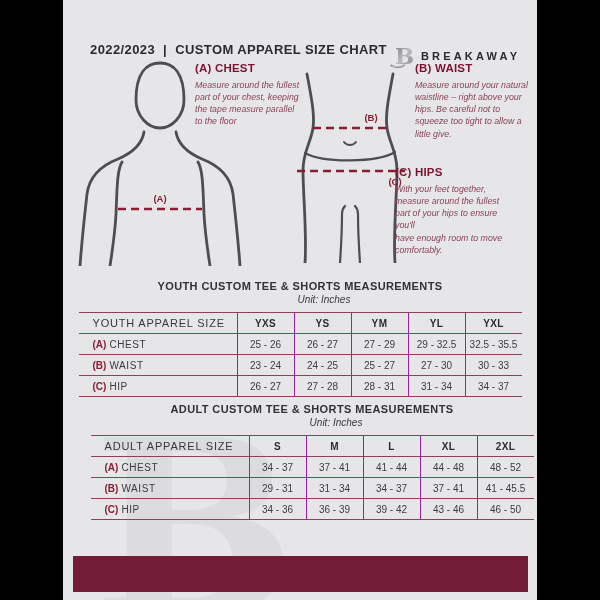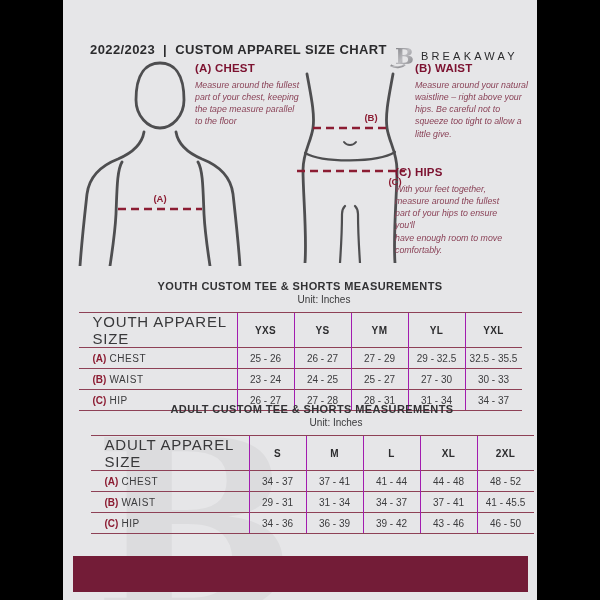--- a/index.html
+++ b/index.html
@@ -14,50 +14,50 @@
   .watermark {
     position:absolute; left:30px; top:408px; z-index:0;
     font-family:"DejaVu Serif", serif; font-weight:bold;
     font-size:240px; line-height:1; color:#dcdcde; user-select:none;
   }
 
   .hdr { position:absolute; top:18px; left:27px; width:427px; z-index:1;
          display:flex; justify-content:space-between; align-items:flex-start;margin-top:24px; }
   .hdr-title { font-size:13px; font-weight:bold; color:#2b2b2d; letter-spacing:0.4px; white-space:pre; }
   .brand { display:flex; align-items:center; gap:7px; }
-  .brand-name { font-size:11px; font-weight:normal; letter-spacing:3.2px; color:#2b2b2d; }
+  .brand-name { font-size:11px; font-weight:bold; letter-spacing:3.2px; color:#2b2b2d; }
   .logo { width:27px; height:27px; display:block; }
 
   .fig { position:absolute; z-index:1; }
   #fig-torso { left:10px; top:56px; }
   #fig-lower { left:228px; top:58px; }
 
   .instr { position:absolute; z-index:1; }
   .instr h3 { margin:0; font-size:11.5px; font-weight:bold; color:#7c1230; letter-spacing:0.2px; }
   .instr p  { margin:5px 0 0; font-size:8.8px; font-style:italic; color:#8a4257;
               line-height:1.38; white-space:pre-line; }
   #instr-chest { left:132px; top:62px;  width:108px; }
   #instr-waist { left:352px; top:62px;  width:114px; }
   #instr-hips  { left:332px; top:166px; width:120px; }
 
   .section { position:absolute; left:0; width:474px; z-index:1; text-align:center; }
   #sec-youth { top:280px; }
   #sec-adult { top:403px;margin-left:12px; }
   .sec-title { font-size:11px; font-weight:bold; letter-spacing:0.4px; color:#323234; }
-  .sec-unit  { font-size:10px; color:#3a3a3c; margin-top:2px;padding-left:48px; }
+  .sec-unit  { font-style:italic; font-size:10px; color:#3a3a3c; margin-top:2px;padding-left:48px; }
 
   .size-table { border-collapse:collapse; table-layout:fixed; width:424px; margin:7px auto 0; }
   .size-table th, .size-table td {
     padding:0; height:20px; text-align:center; font-size:10px; color:#3c3c3e;
     border-top:1.5px solid #8e4156; overflow:hidden;
   }
   .size-table tbody tr:last-child td { border-bottom:1.5px solid #8e4156; }
   .size-table th { font-weight:bold; color:#2d2d2f; letter-spacing:0.4px; }
   .size-table .first { width:144px; text-align:left; padding-left:14px; }
-  .size-table th.first { font-weight:normal; font-size:15px; letter-spacing:0.8px; color:#38383a; }
+  .size-table th.first { font-weight:normal; font-size:11px; letter-spacing:0.8px; color:#38383a; }
   .size-table th:not(.first), .size-table td:not(.first) { border-left:1px solid #a21caf; width:56px; }
   .pfx { color:#8c1d33; font-weight:bold; margin-right:3px; }
   .rl  { color:#3a3a3c; letter-spacing:0.6px; }
 
   .footer { position:absolute; left:10px; top:556px; width:455px; height:36px;
             background:#731c37; z-index:2; }
 
   .bodyline { fill:none; stroke:#4e4e50; stroke-width:2.8; stroke-linecap:round; }
   .dashline { fill:none; stroke:#8c1d33; stroke-width:2.4; stroke-dasharray:8 5; }
   .diag-label { font-family:"Liberation Sans",sans-serif; font-size:9.5px; font-weight:bold; fill:#8c1d33; }

